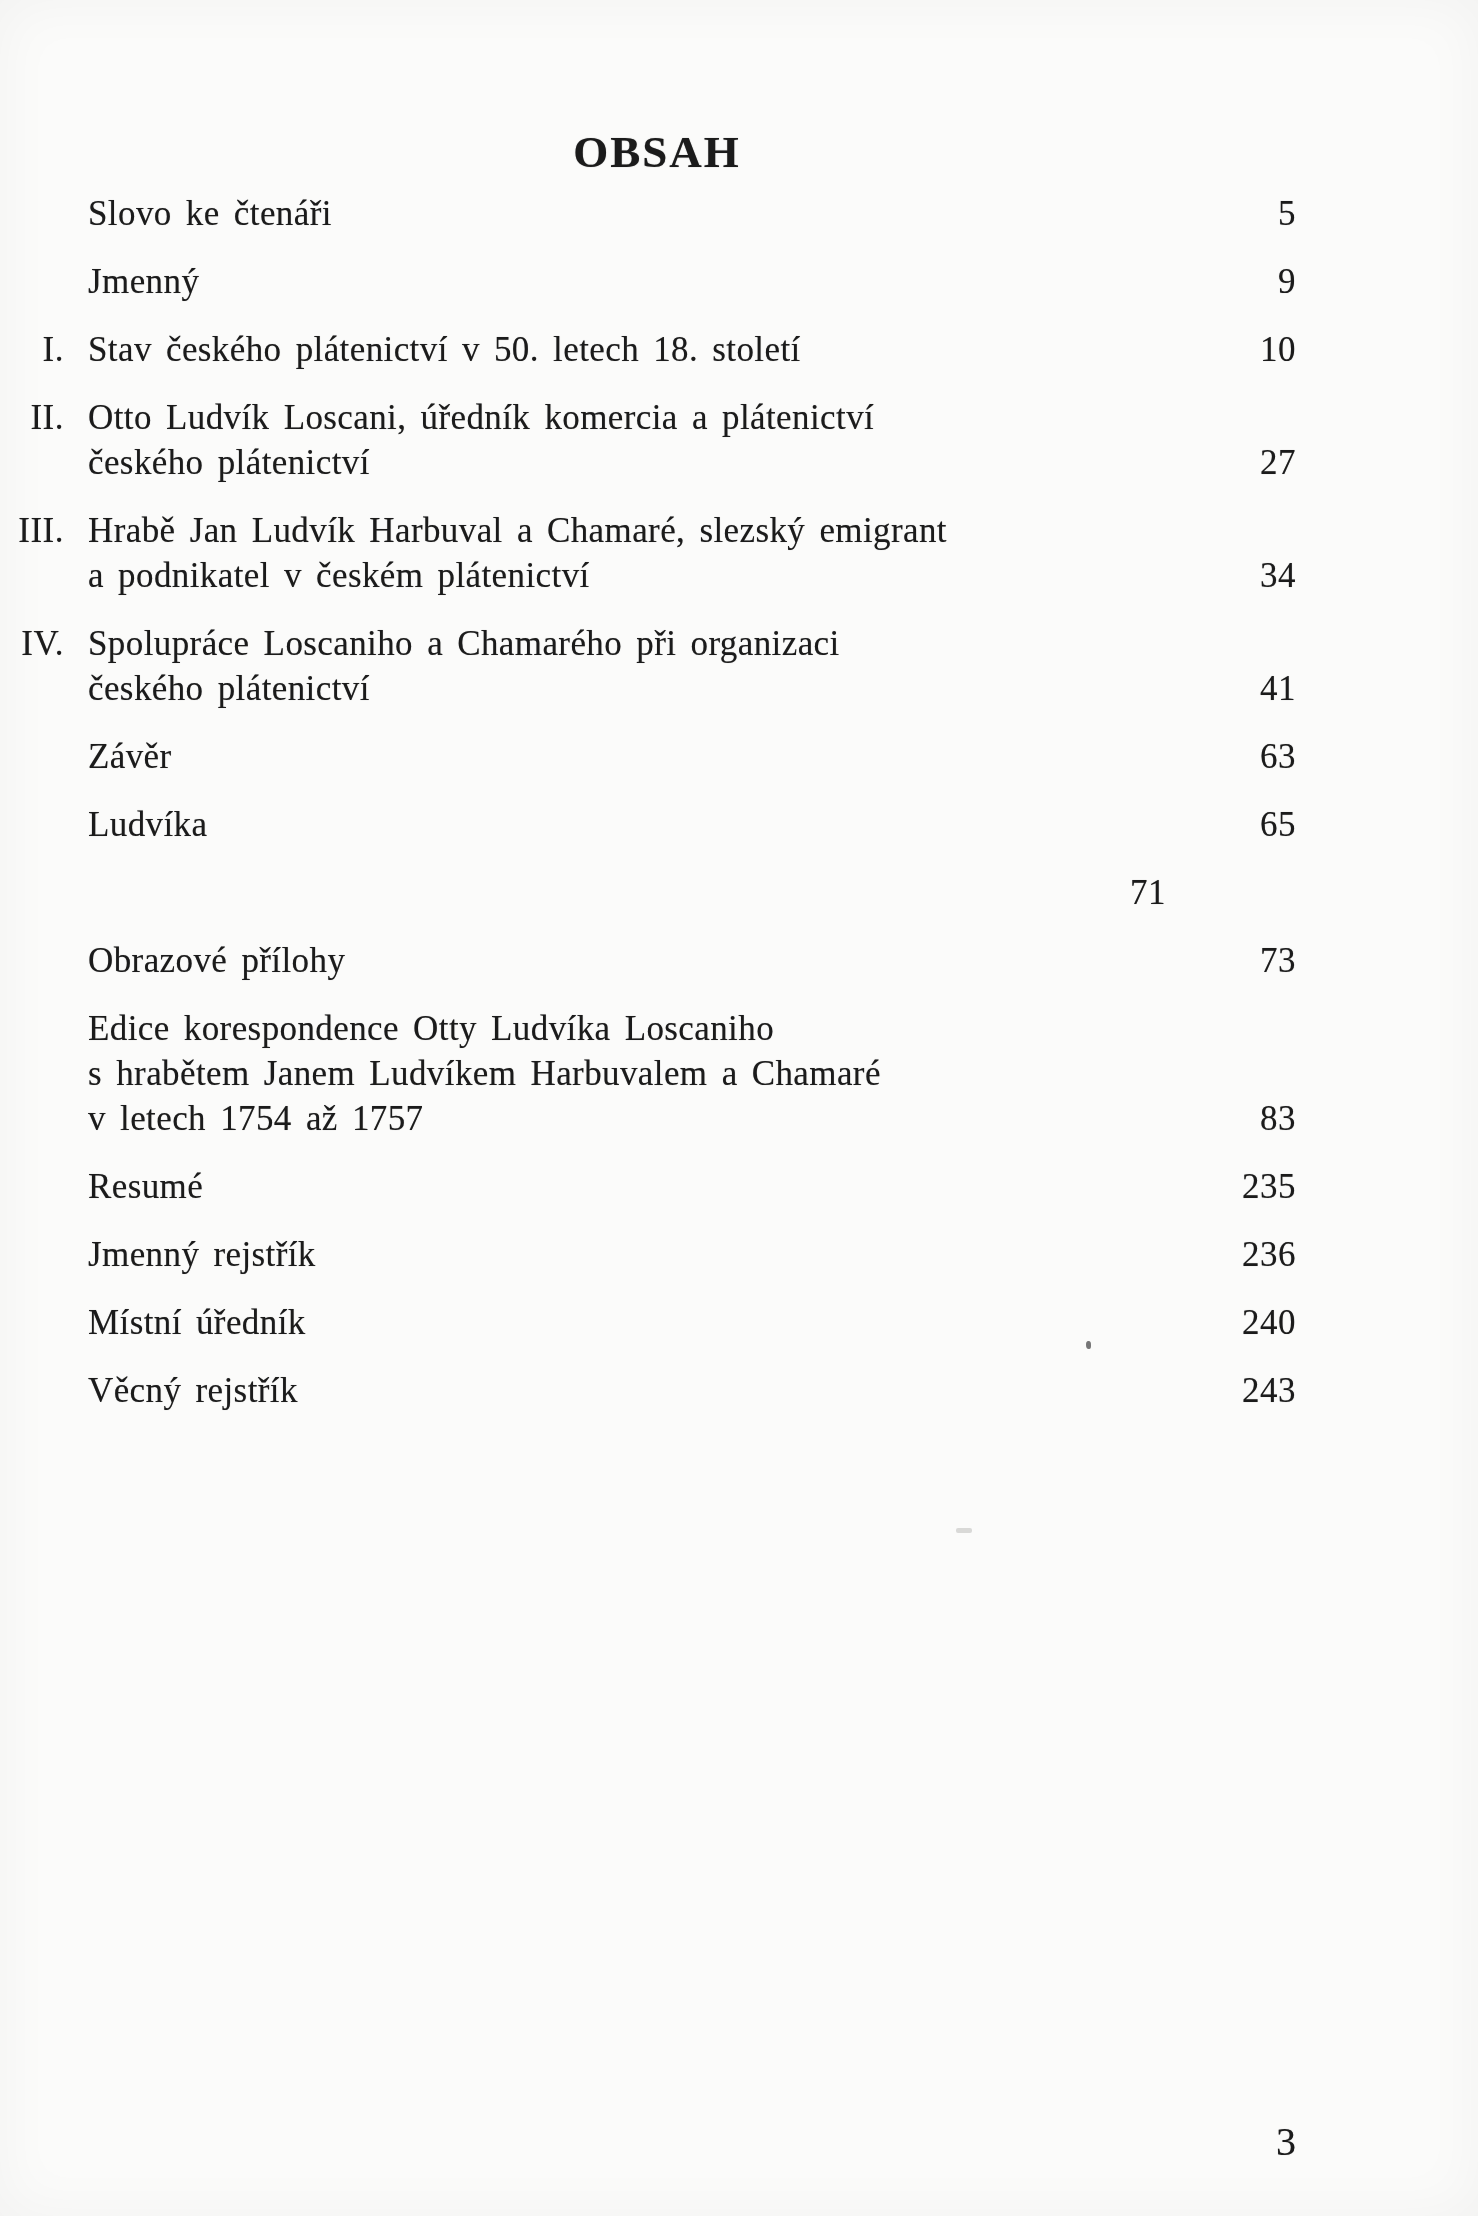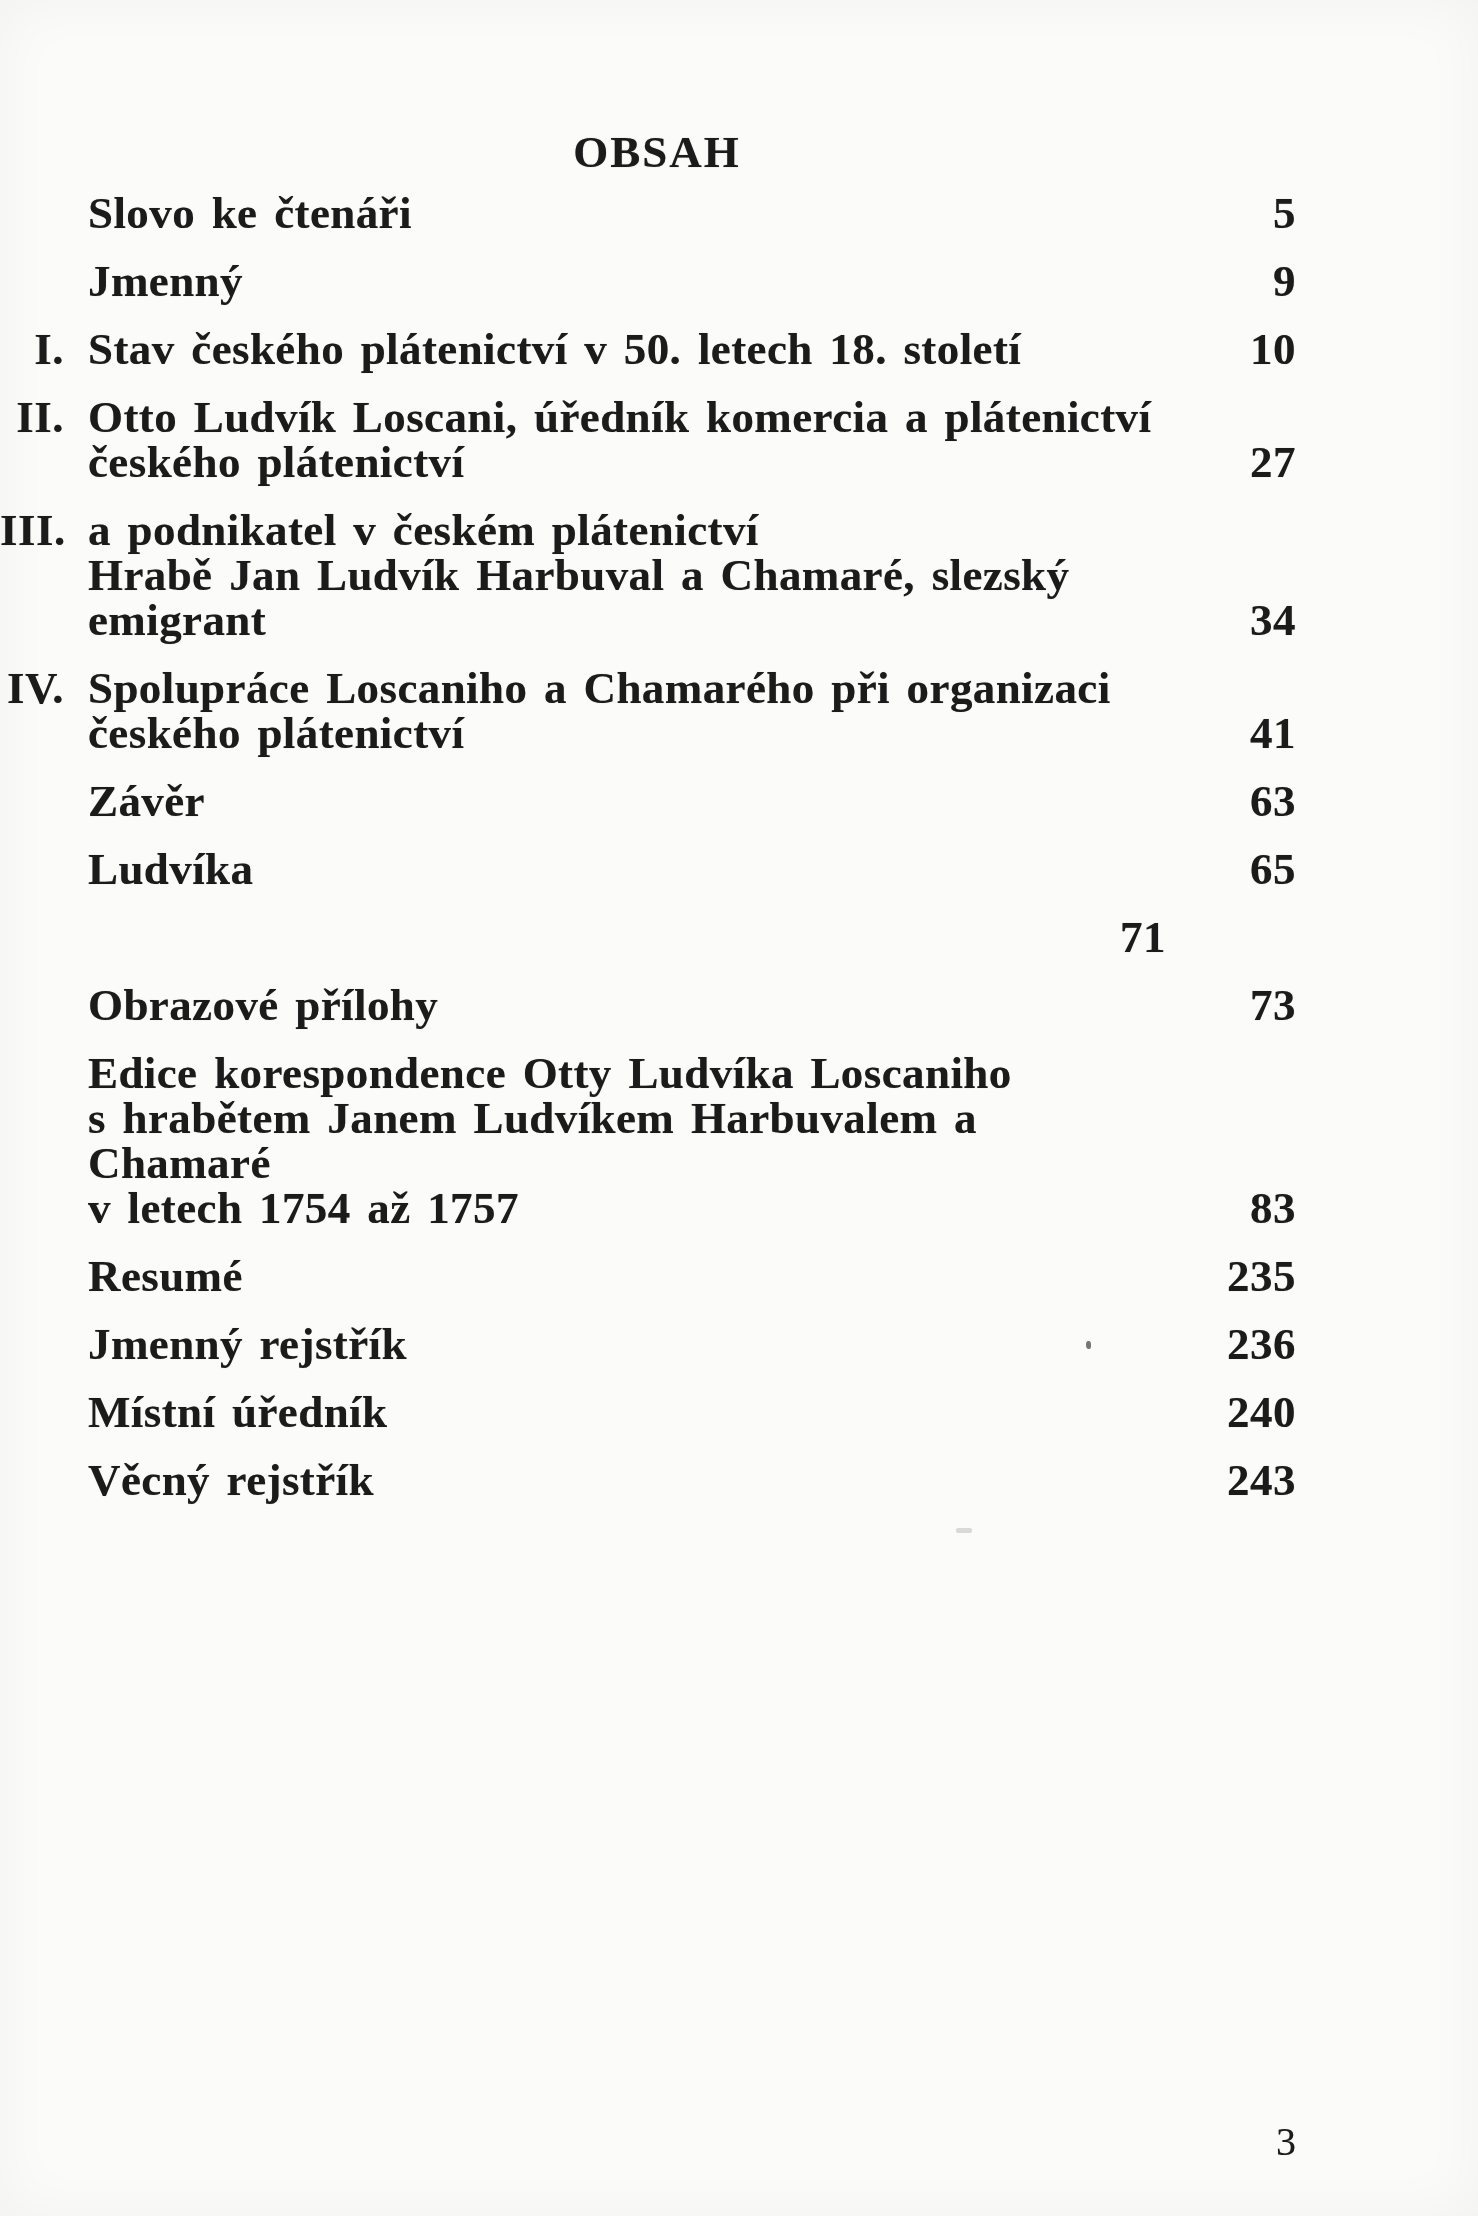--- a/index.html
+++ b/index.html
@@ -35,24 +35,23 @@
   .toc {
     position: absolute;
     top: 191px;
     left: 0;
     width: 1296px;
   }
   .toc-entry {
     display: grid;
     grid-template-columns: 64px 1fr 130px;
     margin-bottom: 23px;
-    font-size: 45px;
+    font-size: 35px;
     line-height: 45px;
     text-shadow: 0 0 0.8px rgba(0,0,0,0.4);
-    font-weight: bold;
   }
   .entry-numeral {
     align-self: start;
     text-align: right;
     letter-spacing: 0.5px;
     white-space: nowrap;
   }
   .entry-text {
     align-self: start;
     padding-left: 24px;
@@ -125,22 +124,22 @@
     <span class="entry-numeral">II.</span>
     <span class="entry-text">
         <div class="line">Otto Ludvík Loscani, úředník komercia a plátenictví</div>
         <div class="line">českého plátenictví</div>
       </span>
     <span class="entry-page">27</span>
   </div>
     <div class="toc-entry">
     <span class="entry-numeral">III.</span>
     <span class="entry-text">
+        <div class="line">Hrabě Jan Ludvík Harbuval a Chamaré, slezský emigrant</div>
         <div class="line">a podnikatel v českém plátenictví</div>
-        <div class="line">Hrabě Jan Ludvík Harbuval a Chamaré, slezský emigrant</div>
       </span>
     <span class="entry-page">34</span>
   </div>
     <div class="toc-entry">
     <span class="entry-numeral">IV.</span>
     <span class="entry-text">
         <div class="line">Spolupráce Loscaniho a Chamarého při organizaci</div>
         <div class="line">českého plátenictví</div>
       </span>
     <span class="entry-page">41</span>

